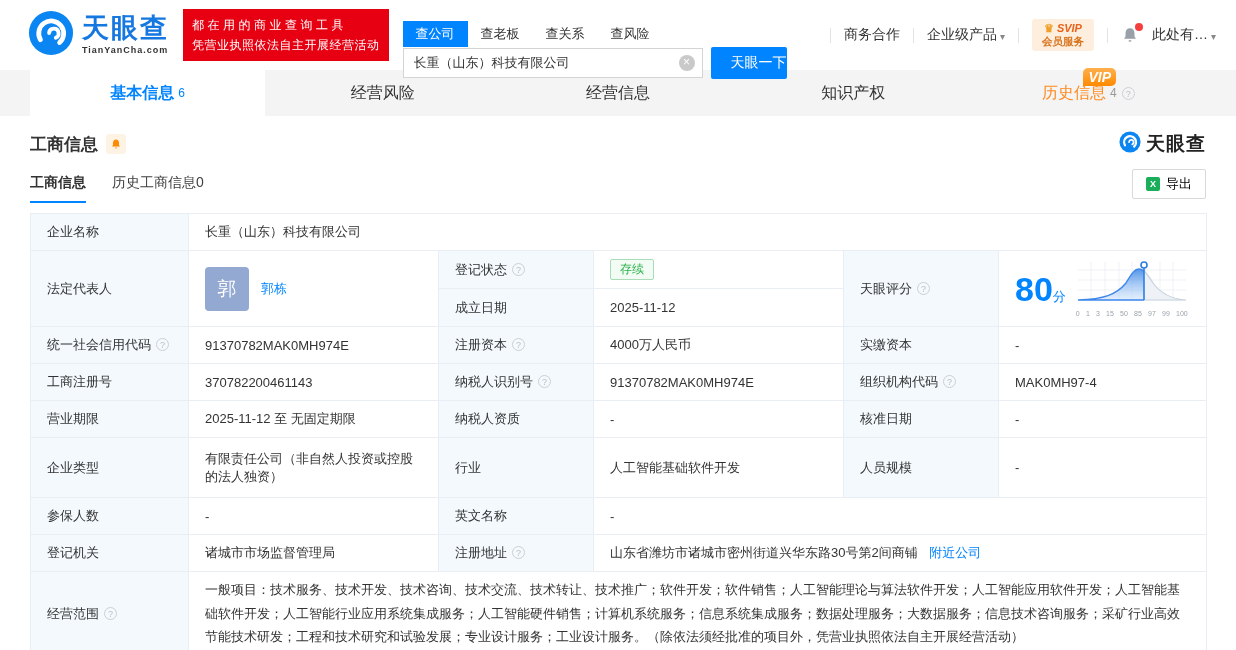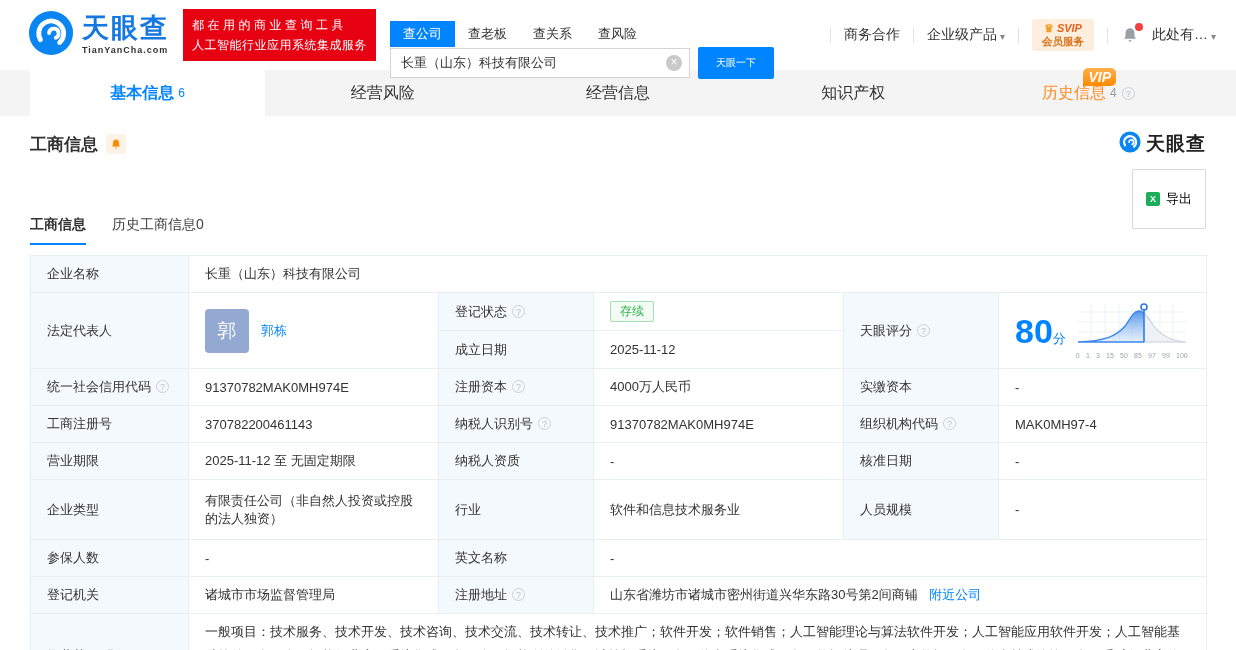--- a/index.html
+++ b/index.html
@@ -20,21 +20,21 @@
   .stab { padding:4px 13px; cursor:pointer; color:#333;margin-top:30px; }
   .stab.active { background:#0084ff; color:#fff; }
   .srow { display:flex; align-items:center; }
   .sbox { position:relative; }
   .sbox input { width:300px; height:30px; border:1px solid #d4d4d4; padding:0 30px 0 10px;
     font-size:13px; color:#333; outline:none; font-family:"Liberation Sans",sans-serif;}
   .clear-ic { position:absolute; right:8px; top:7px; width:16px; height:16px; border-radius:50%;
     background:#c9c9c9; color:#fff; font-size:12px; line-height:15px; text-align:center; cursor:pointer;}
   .clear-ic::after { content:"×"; }
   .sbtn { height:32px; width:76px; margin-left:8px; background:#0084ff; color:#fff; border:none;
-    font-size:10px; cursor:pointer; border-radius:2px; font-family:"Liberation Sans",sans-serif;}
+    font-size:14px; cursor:pointer; border-radius:2px; font-family:"Liberation Sans",sans-serif;text-align:right;}
 
   .hright { margin-left:auto; display:flex; align-items:center; gap:13px; font-size:14px; }
   .vdiv { width:1px; height:15px; background:#e3e3e3; }
   .apps-pill { display:flex; align-items:center; gap:6px; background:#e8f2fe; border-radius:3px;
     padding:6px 10px; font-size:13.5px; cursor:pointer; }
   .caret::after { content:"▾"; font-size:10px; color:#888; margin-left:3px; }
   .hlink { cursor:pointer; display:flex; align-items:center; }
   .svip { background:#fdeedd; border-radius:3px; padding:3px 10px; text-align:center; line-height:1.25; cursor:pointer;}
   .svip .t { font-size:11px; font-weight:bold; font-style:italic; color:#e8621a; }
   .svip .t .crown { color:#f0a02a; font-style:normal; }
@@ -61,21 +61,21 @@
   .bell-badge { width:20px; height:20px; background:#fdf3e5; border-radius:3px; display:flex;
     align-items:center; justify-content:center; cursor:pointer; }
   .wm-logo { display:flex; align-items:center; gap:5px; }
   .wm-cn { font-size:19px; font-weight:bold; color:#222; letter-spacing:1px;}
 
   .subtab-row { display:flex; align-items:flex-end; justify-content:space-between; padding:12px 30px 0; }
   .subtabs { display:flex; gap:26px; font-size:14px; }
   .subtab { padding-bottom:9px; cursor:pointer; color:#404040; }
   .subtab.active { color:#333; font-weight:bold; border-bottom:2px solid #0084ff; }
   .export-btn { display:flex; align-items:center; gap:6px; border:1px solid #d9d9d9; border-radius:2px;
-    background:#fff; padding:20px 13px; font-size:13px; cursor:pointer; margin-bottom:16px;
+    background:#fff; padding:5px 13px; font-size:13px; cursor:pointer; margin-bottom:4px;
     font-family:"Liberation Sans",sans-serif;}
   .xls-ic { width:14px; height:14px; background:#1aad5a; border-radius:2px; color:#fff; font-size:9px;
     font-weight:bold; text-align:center; line-height:14px; }
   .xls-ic::after { content:"X"; }
 
   
   table.info { width:1176px; margin:10px 30px 0; border-collapse:collapse; font-size:13px; table-layout:fixed;}
   .info td { border:1px solid #e8eef4; padding:6px 16px; vertical-align:middle; color:#333; }
   .info td.lbl { background:#f3f9fd; }
   .h37 { height:37px; } .h38 { height:38px; } .h60 { height:60px; } .h84 { height:84px; }
@@ -108,21 +108,21 @@
         <path d="M22 24 a5 5 0 1 1 7 5" stroke="#fff" stroke-width="4" fill="none" stroke-linecap="round"></path>
       </svg>
     </span>
     <span>
       <div class="logo-cn">天眼查</div>
       <div class="logo-en">TianYanCha.com</div>
     </span>
   </div>
   <div class="slogan">
     <div class="l1">都在用的商业查询工具</div>
-    <div class="l2">人工智能行业应用系统集成服务</div>
+    <div class="l2">凭营业执照依法自主开展经营活动</div>
   </div>
 
   <div class="search-area">
     <div class="stabs">
       <span class="stab active">查公司</span>
       <span class="stab">查老板</span>
       <span class="stab">查关系</span>
       <span class="stab">查风险</span>
     </div>
     <div class="srow">
@@ -325,21 +325,21 @@
     <td class="lbl">纳税人资质</td>
     <td>-</td>
     <td class="lbl">核准日期</td>
     <td>-</td>
   </tr>
 
   <tr class="h60">
     <td class="lbl">企业类型</td>
     <td>有限责任公司（非自然人投资或控股的法人独资）</td>
     <td class="lbl">行业</td>
-    <td>软件和信息技术服务业</td>
+    <td>人工智能基础软件开发</td>
     <td class="lbl">人员规模</td>
     <td>-</td>
   </tr>
 
   <tr class="h37">
     <td class="lbl">参保人数</td>
     <td>-</td>
     <td class="lbl">英文名称</td>
     <td colspan="3">-</td>
   </tr>

